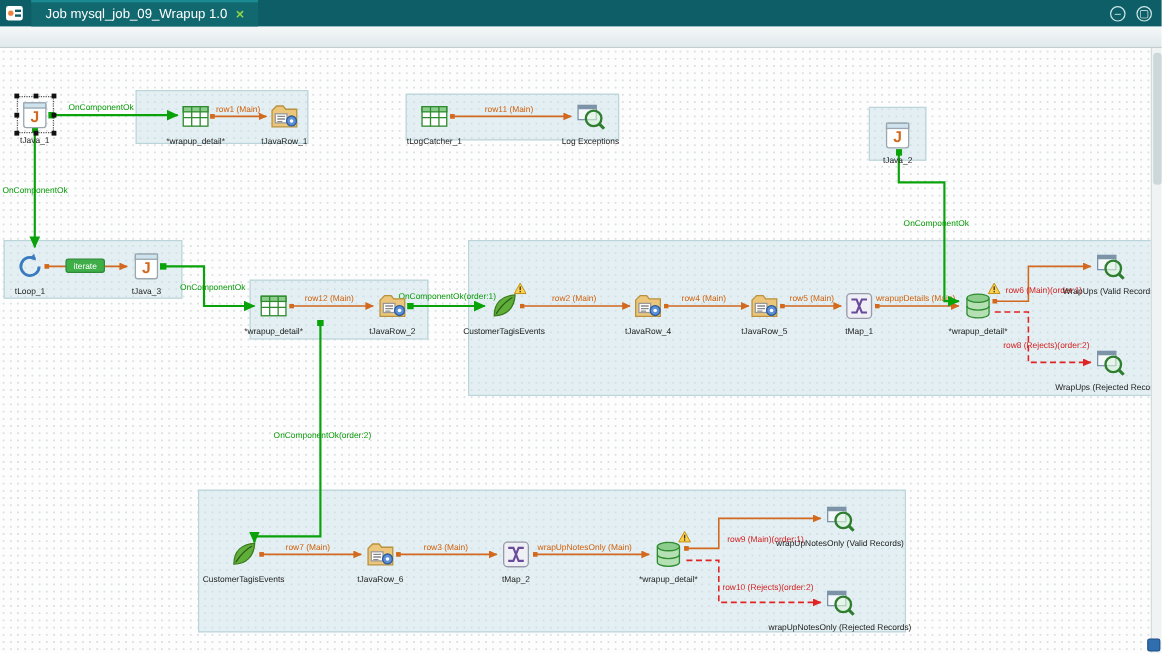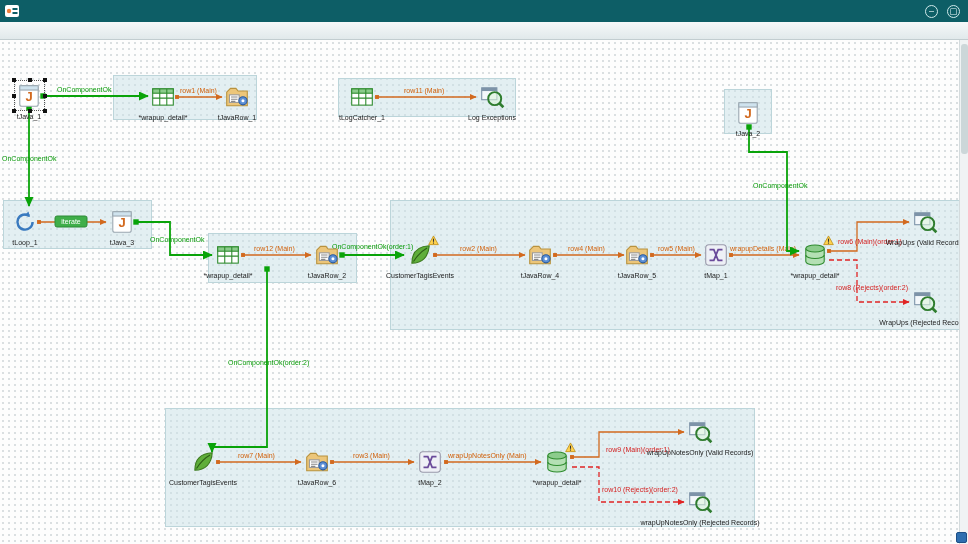--- a/index.html
+++ b/index.html
@@ -32,20 +32,24 @@
 
 <div class="titlebar">
   <span class="app-icon">
     <svg viewBox="0 0 16 16">
         <rect x="1" y="2" width="14" height="12" rx="2" fill="#ffffff"></rect>
         <circle cx="5" cy="8" r="2.2" fill="#f0803c"></circle>
         <rect x="8.5" y="5" width="5" height="2" fill="#0d5e66"></rect>
         <rect x="8.5" y="9" width="5" height="2" fill="#0d5e66"></rect>
       </svg>
   </span>
+  <div class="tab">
+    <span class="tab-title">Job mysql_job_09_Wrapup 1.0</span>
+    <span class="tab-close" style="color:#8ed44a">×</span>
+  </div>
   <div class="win-btns">
     <div class="circle-btn">–</div>
     <div class="circle-btn">▢</div>
   </div>
 </div>
 
 <div class="toolbar"></div>
 
 <div class="canvas" id="canvas">
     <div class="subjob" style="left: 113px; top: 35px; width: 144px; height: 45px;"></div>

